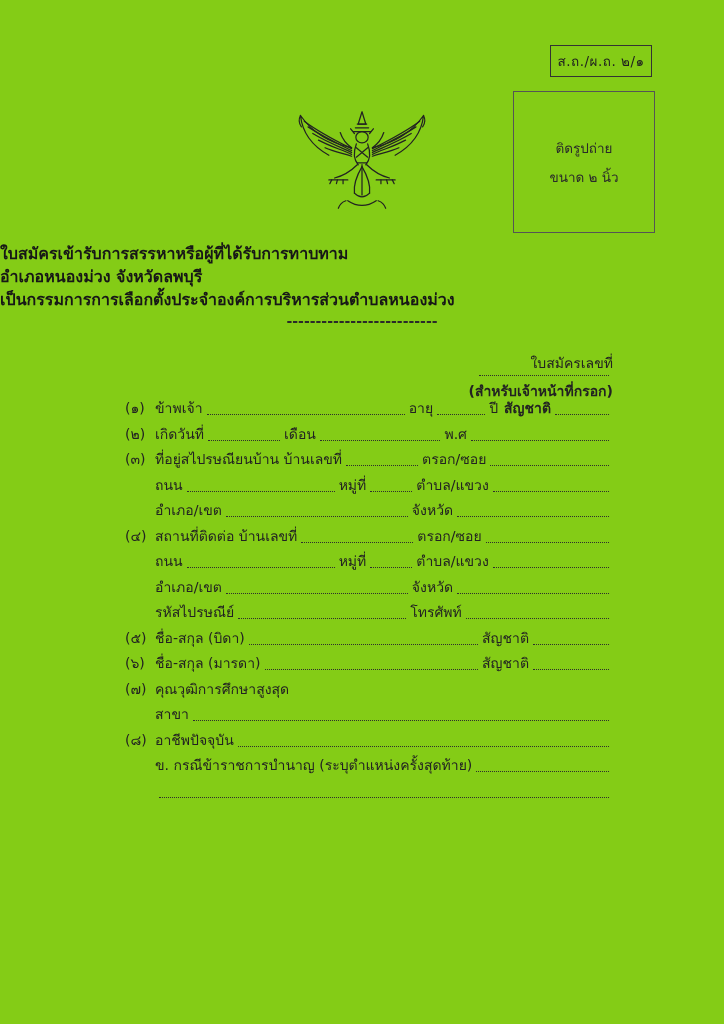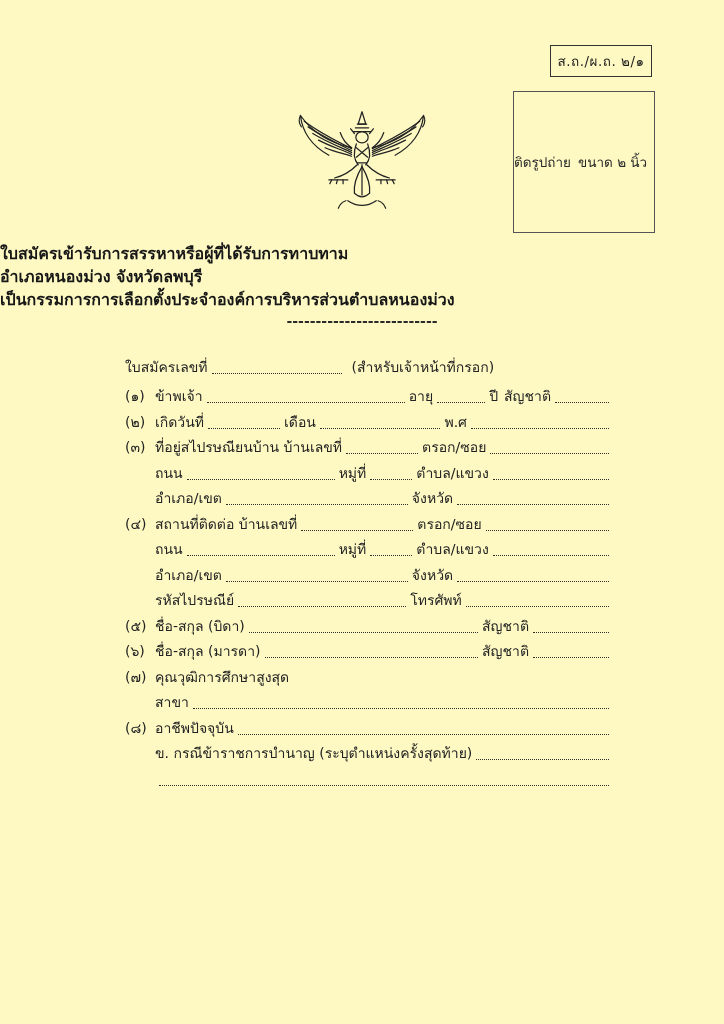--- a/index.html
+++ b/index.html
@@ -1,57 +1,57 @@
 <!DOCTYPE html>
 <html><head>
 <meta charset="utf-8">
 <style>
   html,body{margin:0;padding:0;background:#e8e8e8;}
   .page{
-    position:relative;width:724px;height:1024px;background:#fef9c3;
+    position:relative;width:724px;height:1024px;background:#84cc16;
     font-family:"DejaVu Sans","Liberation Sans",sans-serif;
     color:#1f1f1f;overflow:hidden;margin:0 auto;
   }
   
   .code-box{
     position:absolute;left:550px;top:45px;width:100px;height:30px;
     border:1.5px solid #333;display:flex;align-items:center;justify-content:center;
     font-size:13.5px;letter-spacing:.5px;
   }
   
   .photo-box{
     position:absolute;left:513px;top:91px;width:140px;height:140px;
-    border:1.5px solid #555;display:flex;
-    align-items:center;justify-content:flex-start;gap:7px;font-size:13.5px;color:#2a2a2a;
+    border:1.5px solid #555;display:flex;flex-direction:column;
+    align-items:center;justify-content:center;gap:7px;font-size:13.5px;color:#2a2a2a;
   }
   
   .emblem{position:absolute;left:50%;top:109px;transform:translateX(-50%);}
   
   .title{
     position:absolute;top:242px;left:0;width:100%;text-align:left;
     font-size:16px;font-weight:bold;line-height:23px;color:#171717;
   }
   .title-divider{
     position:absolute;top:313px;left:0;width:100%;text-align:center;
     font-size:14px;font-weight:bold;letter-spacing:0;color:#2a2a2a;
   }
   
   .form{
     position:absolute;left:125px;top:352px;width:488px;font-size:14px;color:#222;
   }
   .row{display:flex;align-items:flex-end;height:25.5px;white-space:nowrap;}
-  .row.first{margin-bottom:4px;}
+  .row.first{margin-bottom:16px;flex-direction:column;}
   .num{width:30px;flex:0 0 30px;}
   .lbl{flex:0 0 auto;}
   .dots{
     border-bottom:1.4px dotted #2e2e2e;height:1px;
     align-self:flex-end;margin:0 4px 4px 4px;flex:0 0 auto;
   }
   .grow{flex:1 1 auto;}
-  .gap-l{margin-left:6px;}
+  .gap-l{margin-left:6px;font-weight:bold;}
 </style>
 </head>
 <body>
 
 <div class="page">
 
   <div class="code-box">
     <span>ส.ถ./ผ.ถ. ๒/๑</span>
   </div>
 

